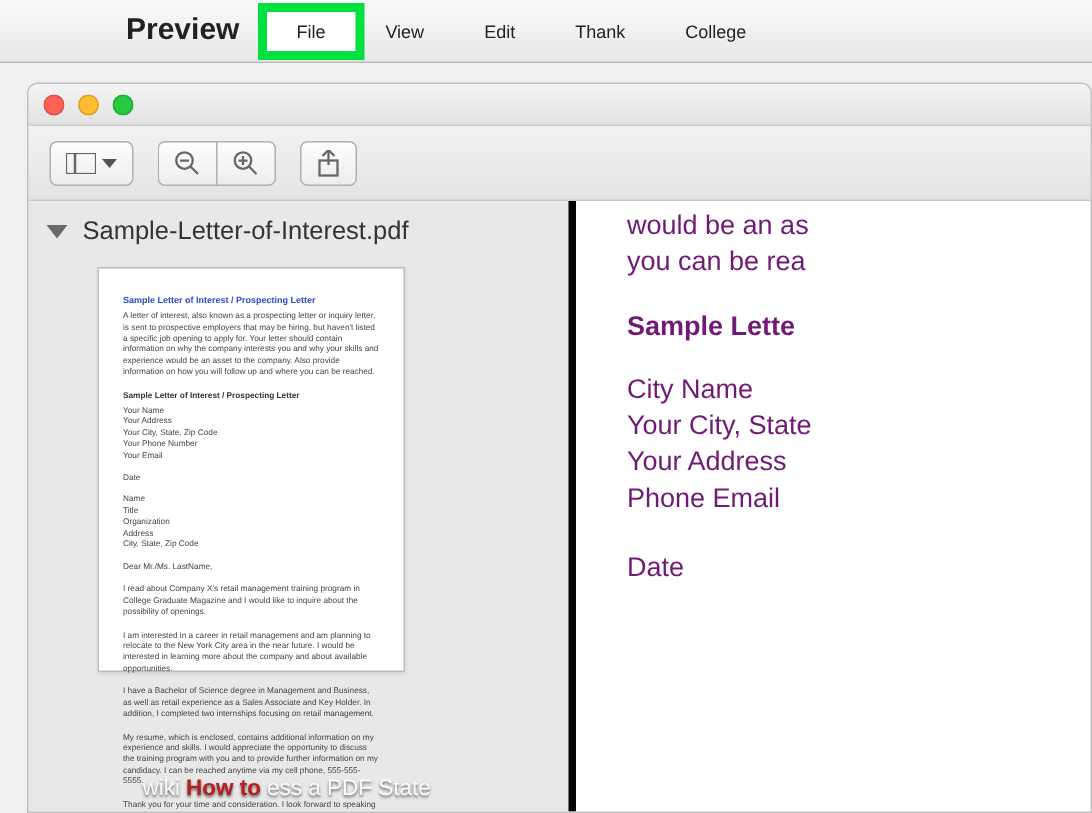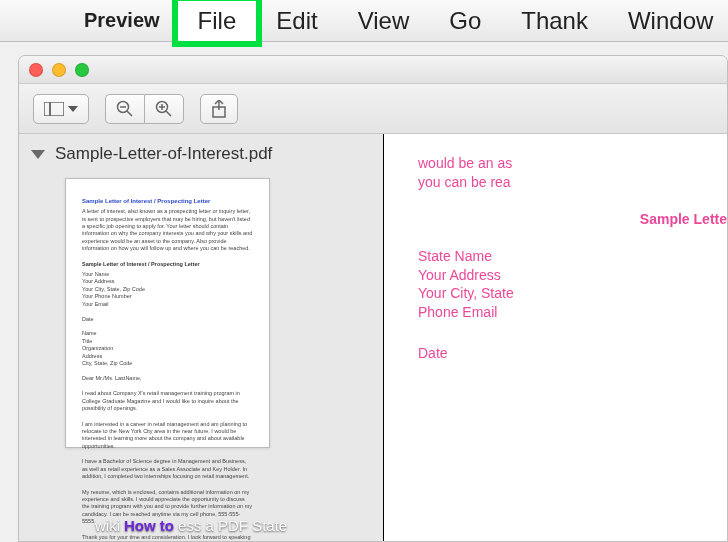--- a/index.html
+++ b/index.html
@@ -25,21 +25,21 @@
       color: #222;
       margin-right: 22px;
     }
     .app-name {
       font-weight: 600;
       font-size: 20px;
       color: #222;
       padding: 6px 18px;
     }
     .menu-item {
-      font-size: 24px;
+      font-size: 12px;
       color: #222;
       padding: 6px 20px;
       cursor: default;
     }
     .menu-highlight {
       background: #fff;
       outline: 6px solid #00e040;
       position: relative;
       z-index: 1;
     }
@@ -114,21 +114,21 @@
     .tb-group .tb-btn:first-child { border-radius: 5px 0 0 5px; border-right: none; }
     .tb-group .tb-btn:last-child { border-radius: 0 5px 5px 0; }
     .chev { width: 0; height: 0; border-left: 5px solid transparent; border-right: 5px solid transparent; border-top: 6px solid #555; margin-left: 4px; }
     .content {
       display: flex;
       height: calc(100% - 78px);
     }
     .sidebar {
       width: 365px;
       background: #e8e8e8;
-      border-right: 1px solid #000000;
+      border-right: 5px solid #000000;
       padding: 10px 12px;
     }
     .sidebar-header {
       display: flex;
       align-items: center;
       gap: 10px;
       font-size: 17px;
       font-weight: 500;
       color: #333;
       margin-bottom: 14px;
@@ -150,52 +150,51 @@
       font-size: 5.5px;
       color: #3a3a3a;
       line-height: 1.35;
     }
     .thumb .t-title { color: #2a4bc9; font-weight: bold; margin-bottom: 3px; font-size: 6px; }
     .thumb .t-block { margin-bottom: 8px; color: #444; }
     .thumb .t-sub { font-weight: bold; margin-bottom: 3px; color: #333; }
     .main {
       flex: 1;
       background: #fff;
-      padding: 20px 0 0 34px;
-      font-size: 14px;
-      color: #ec4899;
+      padding: 4px 0 0 34px;
+      font-size: 18px;
+      color: #701a75;
       line-height: 1.35;
     }
-    .main .bold { font-weight: 700; margin: 18px 0; text-align: right; }
+    .main .bold { font-weight: 700; margin: 18px 0; }
     .main .gap { height: 22px; }
     .watermark {
       position: absolute;
       bottom: 8px;
       left: 95px;
       color: rgba(255,255,255,0.95);
       font-size: 15px;
       text-shadow: 0 1px 2px rgba(0,0,0,0.6);
       display: flex;
       align-items: center;
       gap: 4px;
     }
-    .watermark .wh { color: #6d28d9; font-weight: bold; }
+    .watermark .wh { color: #b91c1c; font-weight: bold; }
   </style>
 </head>
 <body>
 
 <div class="menubar">
   <span class="apple-logo"></span>
   <span class="app-name">Preview</span>
   <span class="menu-item menu-highlight">File</span>
+  <span class="menu-item">View</span>
   <span class="menu-item">Edit</span>
-  <span class="menu-item">View</span>
-  <span class="menu-item">Go</span>
   <span class="menu-item">Thank</span>
-  <span class="menu-item">Window</span>
+  <span class="menu-item">College</span>
 </div>
 
 <div class="title-doc">
   <span class="doc-icon"></span>
   <span>Samp</span>
 </div>
 
 <div class="window">
   <div class="titlebar">
     <div class="traffic-lights">
@@ -270,23 +269,23 @@
         <div class="t-block">My resume, which is enclosed, contains additional information on my experience and skills. I would appreciate the opportunity to discuss the training program with you and to provide further information on my candidacy. I can be reached anytime via my cell phone, 555-555-5555.</div>
         <div class="t-block">Thank you for your time and consideration. I look forward to speaking with you about this exciting opportunity.</div>
 
       </div>
     </div>
 
     <div class="main">
       <div>would be an as</div>
       <div>you can be rea</div>
       <div class="bold">Sample Lette</div>
-      <div>State Name</div>
+      <div>City Name</div>
+      <div>Your City, State</div>
       <div>Your Address</div>
-      <div>Your City, State</div>
       <div>Phone Email</div>
       <div class="gap"></div>
       <div>Date</div>
       <div class="gap"></div>
     </div>
   </div>
 </div>
 
 <div class="watermark">
   <span>wiki</span>

